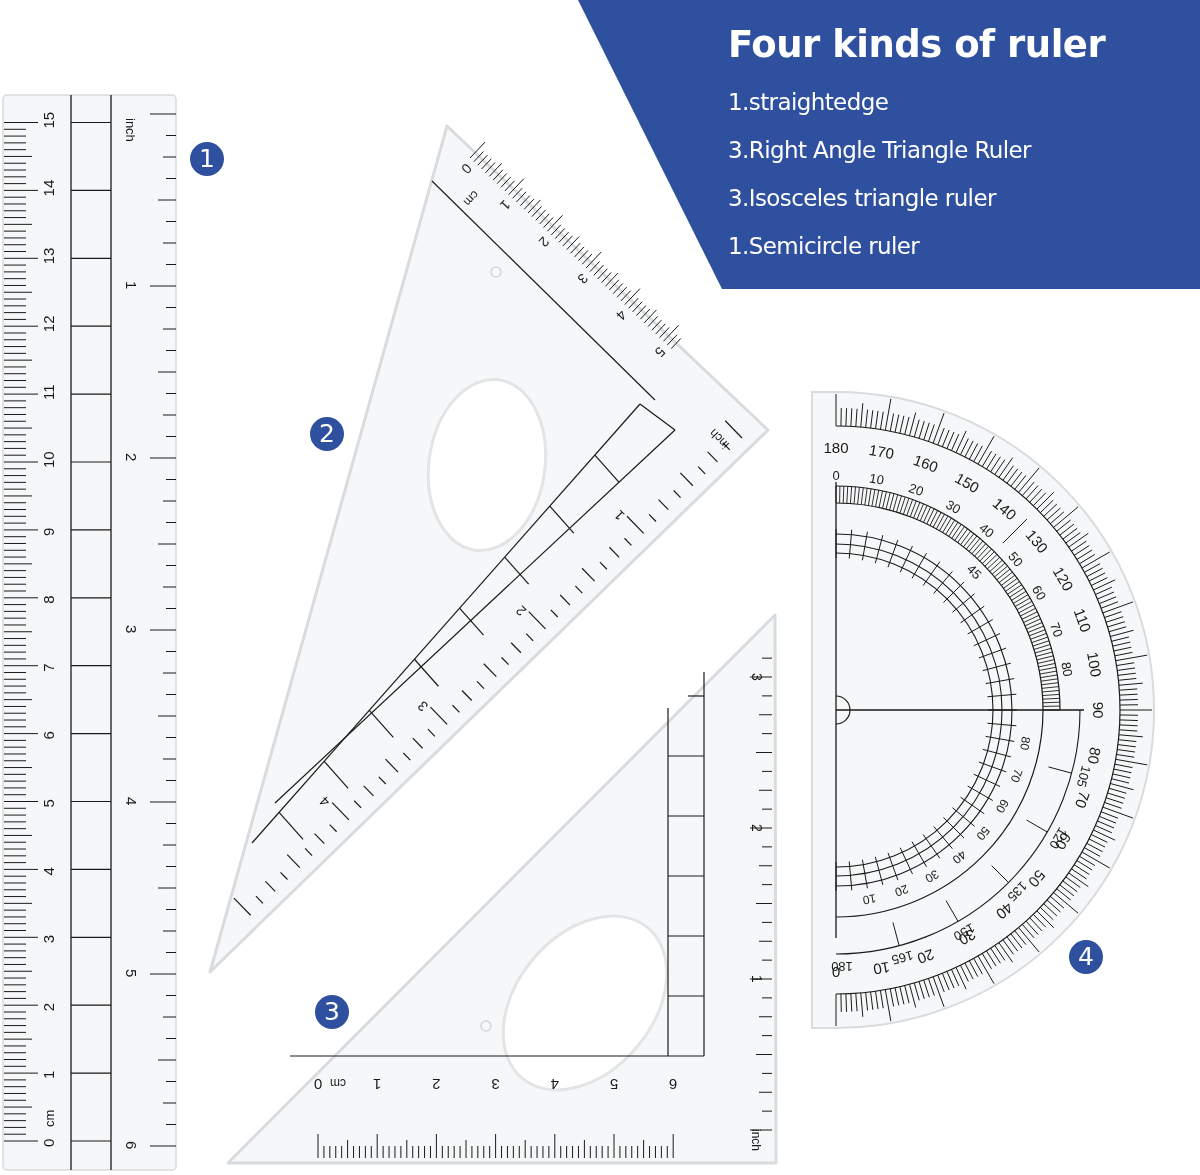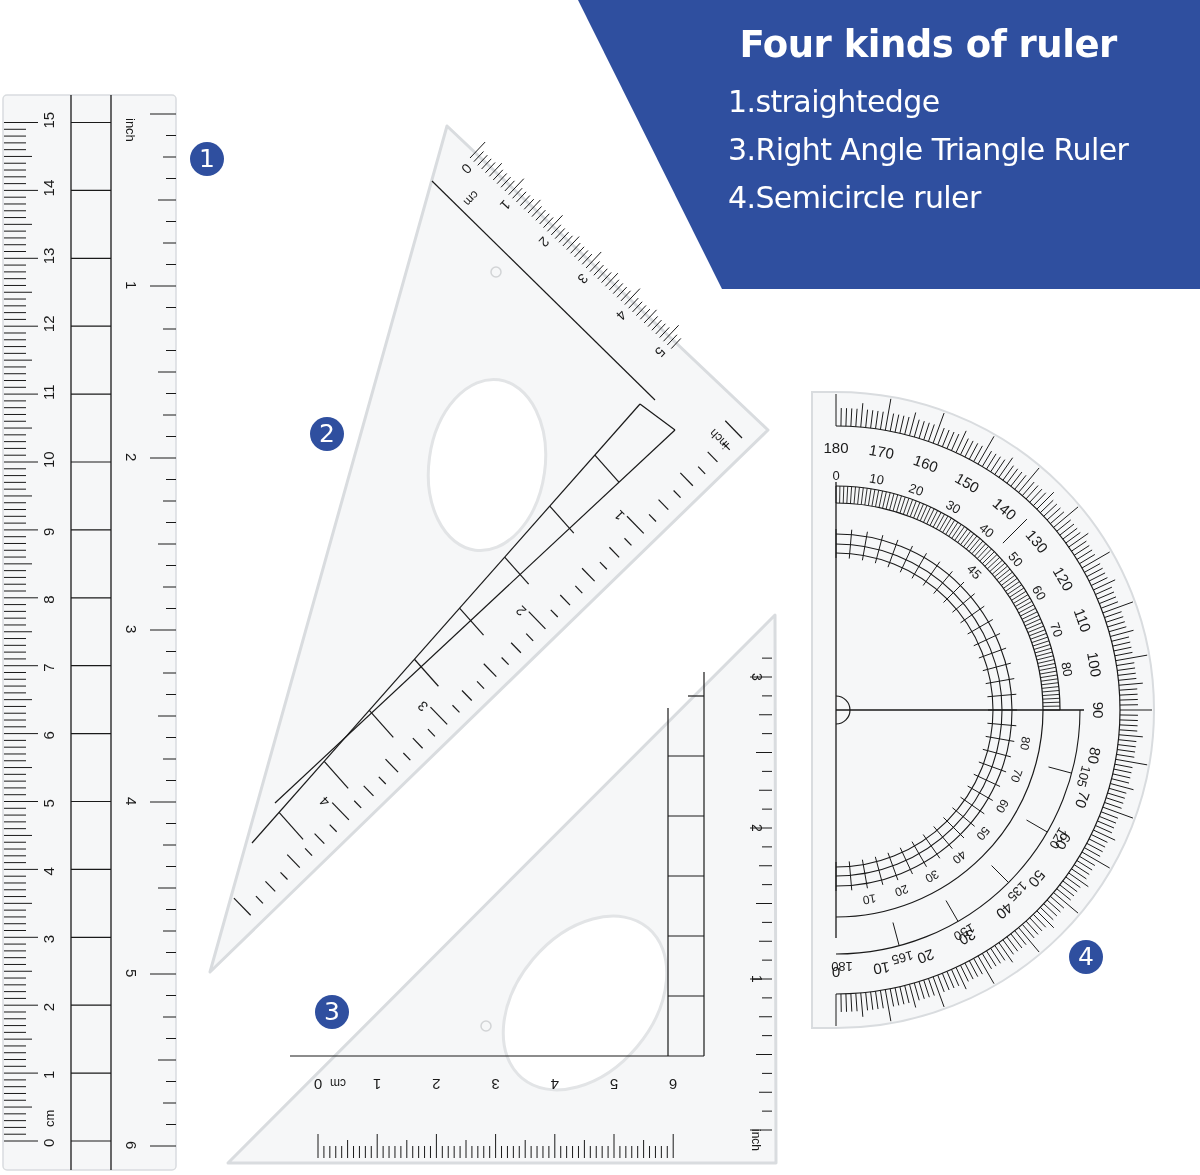--- a/index.html
+++ b/index.html
@@ -1,21 +1,21 @@
 <!DOCTYPE html>
 <html><head>
 <meta charset="utf-8">
 <style>
   html, body { margin: 0; padding: 0; background: #ffffff; }
   #stage { position: relative; width: 1200px; height: 1175px; overflow: hidden; background: #ffffff; font-family: "Liberation Sans", sans-serif; }
   #art { position: absolute; left: 0; top: 0; }
   .banner { position: absolute; left: 0; top: 0; width: 1200px; height: 290px; pointer-events: none; }
   .banner-text { position: absolute; left: 728px; top: 22px; color: #ffffff; font-family: "DejaVu Sans", sans-serif; }
-  .banner-title { font-size: 37px; font-weight: bold; letter-spacing: -0.5px; margin: 0 0 10px 0; line-height: 46px; text-align: center; }
-  .banner-item { font-size: 30px; line-height: 48px; letter-spacing: -0.6px; white-space: nowrap; }
+  .banner-title { font-size: 37px; font-weight: bold; letter-spacing: -0.5px; margin: 0 0 10px 0; line-height: 46px; }
+  .banner-item { font-size: 23px; line-height: 48px; letter-spacing: -0.6px; white-space: nowrap; }
   .badge { position: absolute; width: 34px; height: 34px; border-radius: 50%; background: #2f4f9f; color: #ffffff; font-family: "DejaVu Sans", sans-serif; font-size: 25px; line-height: 34px; text-align: center; }
 </style>
 </head>
 <body>
 
 <div id="stage">
   <svg id="art" width="1200" height="1175" viewBox="0 0 1200 1175" xmlns="http://www.w3.org/2000/svg">
     <g id="straightedge">
         <rect x="3" y="95" width="173" height="1075" rx="4" fill="#f6f7f8" stroke="#d9dcdf" stroke-width="1.5"></rect>
         <line x1="71" y1="95" x2="71" y2="1170" stroke="#1a1a1a" stroke-width="1.3"></line>
@@ -871,20 +871,21 @@
       </g>
   </svg>
 
   <svg class="banner" width="1200" height="290" viewBox="0 0 1200 290">
     <polygon id="banner-poly" points="578,0 1200,0 1200,289 722,289" fill="#2f4f9f"></polygon>
   </svg>
   <div class="banner-text">
     <div class="banner-title">Four kinds of ruler</div>
     <div class="banner-item">1.straightedge</div>
     <div class="banner-item">3.Right Angle Triangle Ruler</div>
-    <div class="banner-item">4.Semicircle ruler</div>
+    <div class="banner-item">3.Isosceles triangle ruler</div>
+    <div class="banner-item">1.Semicircle ruler</div>
   </div>
 
   <div class="badge" style="left:190px;top:142px;">1</div>
   <div class="badge" style="left:310px;top:417px;">2</div>
   <div class="badge" style="left:315px;top:995px;">3</div>
   <div class="badge" style="left:1069px;top:940px;">4</div>
 </div>
 
 </body></html>

